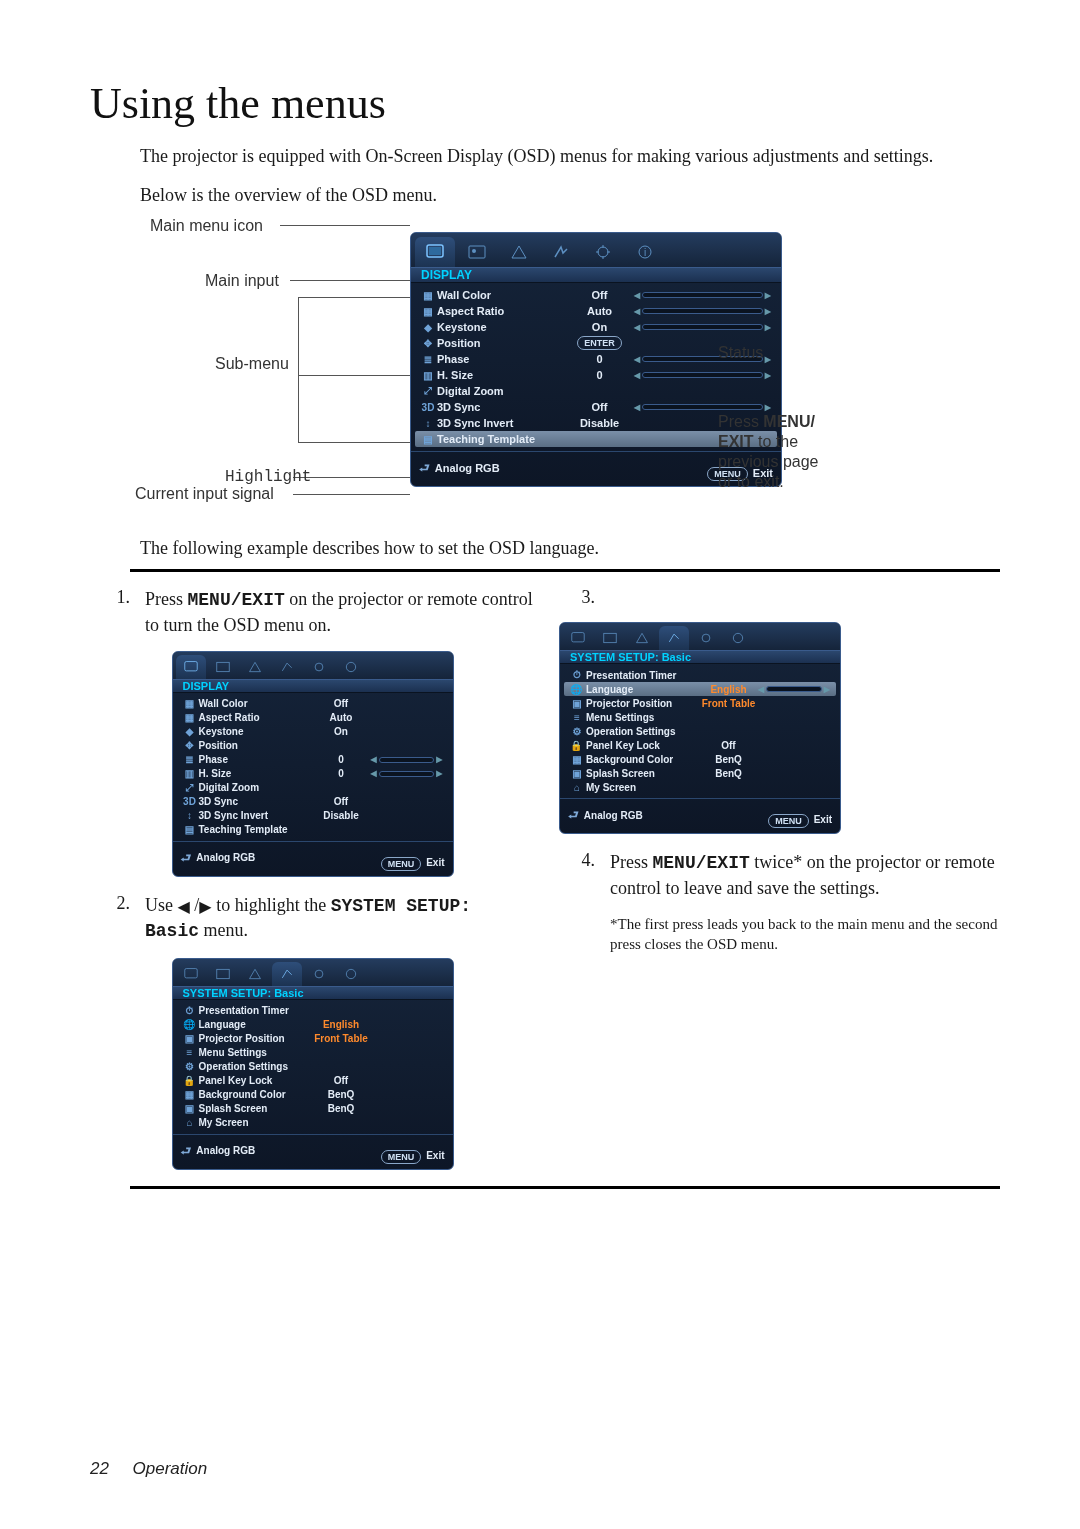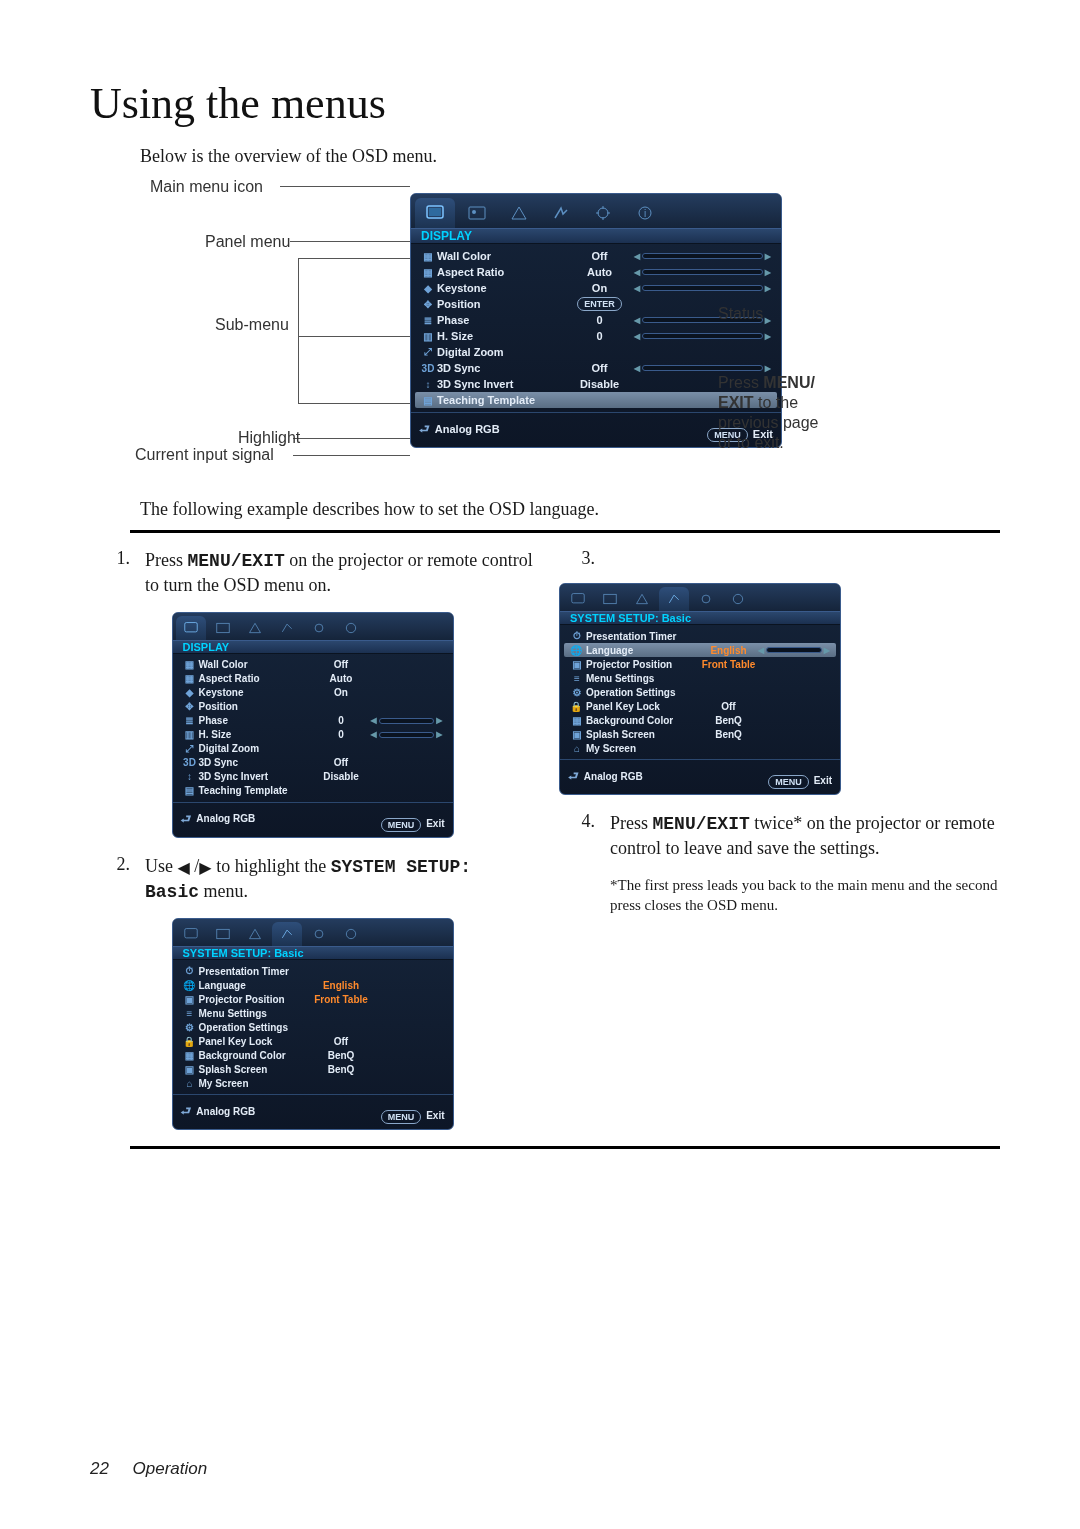--- a/index.html
+++ b/index.html
@@ -231,38 +231,39 @@
   }
 </style>
 </head>
 <body>
 
 <div class="page">
 
   <h1>Using the menus</h1>
 
   <div class="intro">
+    <p>The projector is equipped with On-Screen Display (OSD) menus for making various adjustments and settings.</p>
     <p>Below is the overview of the OSD menu.</p>
   </div>
 
   <div class="diagram-area">
 
     <div class="overview-label callout" style="left:60px; top:-5px;">Main menu icon</div>
     <div class="bracket-h" style="left:190px; top:3px; width:130px;"></div>
 
-    <div class="overview-label callout" style="left:115px; top:50px;">Panel menu</div>
+    <div class="overview-label callout" style="left:115px; top:50px;">Main input</div>
     <div class="bracket-h" style="left:200px; top:58px; width:120px;"></div>
 
     <div class="overview-label callout" style="left:125px; top:133px;">Sub-menu</div>
     <div class="bracket-h" style="left:208px; top:153px; width:112px;"></div>
     <div class="bracket-v" style="left:208px; top:75px; height:145px;"></div>
     <div class="bracket-h" style="left:208px; top:75px; width:112px;"></div>
     <div class="bracket-h" style="left:208px; top:220px; width:112px;"></div>
 
-    <div class="overview-label callout" style="left:148px; top:246px;">Highlight</div>
+    <div class="overview-label callout" style="left:135px; top:246px;font-family:Liberation Mono, monospace;">Highlight</div>
     <div class="bracket-h" style="left:203px; top:255px; width:117px;"></div>
 
     <div class="overview-label callout" style="left:45px; top:263px;">Current input signal</div>
     <div class="bracket-h" style="left:203px; top:272px; width:117px;"></div>
 
     <div class="overview-label callout" style="left:628px; top:122px;">Status</div>
     <div class="bracket-h" style="left:590px; top:130px; width:35px;"></div>
     <div class="bracket-v" style="left:590px; top:75px; height:145px;"></div>
     <div class="bracket-h" style="left:560px; top:75px; width:30px;"></div>
     <div class="bracket-h" style="left:560px; top:220px; width:30px;"></div>

